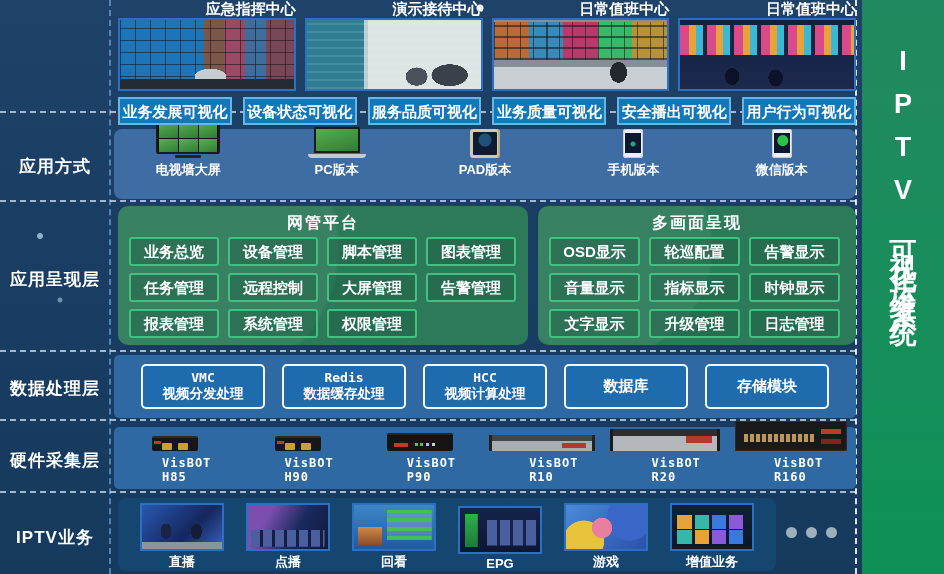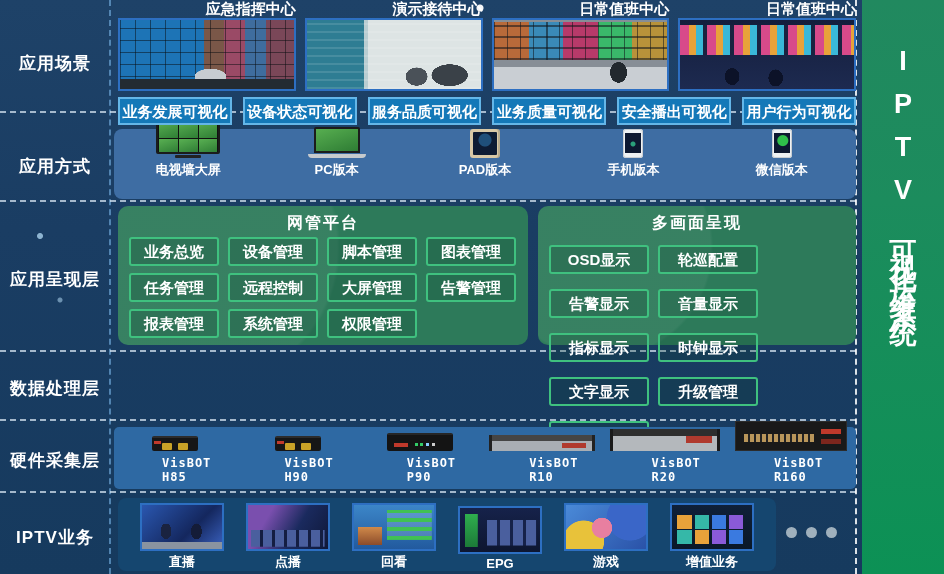--- a/index.html
+++ b/index.html
@@ -91,21 +91,21 @@
   
   .panel{ position:absolute; background:#2d7a5a; border-radius:10px; z-index:2;
     background-image:radial-gradient(circle at 20% 30%, rgba(255,255,255,.05) 0 40%, transparent 41%);}
   .panel-nms{ left:118px; top:206px; width:410px; height:139px;}
   .panel-mv{ left:538px; top:206px; width:318px; height:139px;}
   .panel-title{ text-align:center; font-size:16px; font-weight:bold; letter-spacing:2px; padding-top:7px; height:29px;}
   .btn-grid{ display:flex; flex-wrap:wrap; gap:7px 9px; padding:2px 11px;}
   .gbtn{ height:29px; line-height:26px; text-align:center; font-size:15px; font-weight:bold;
     border:2px solid #3fc17f; border-radius:3px; background:rgba(14,66,44,.22); cursor:pointer;}
   .panel-nms .gbtn{ width:90px; }
-  .panel-mv .gbtn{ width:100px;margin-top:8px; }
+  .panel-mv .gbtn{ width:91px; }
   
   .data-panel{ position:absolute; left:114px; top:355px; width:742px; height:63px;
     background:#2e69a3; border-radius:5px; display:flex; align-items:center;
     justify-content:space-evenly; padding:0 10px; z-index:2;}
   .dmod{ width:124px; height:45px; border:2px solid #f2f6fa; border-radius:5px; background:#1e6cae;
     display:flex; flex-direction:column; align-items:center; justify-content:center; line-height:1.25;}
   .dmod .m1{ font-size:13px; font-weight:bold; font-family:"DejaVu Sans Mono",monospace;}
   .dmod .m2{ font-size:13.5px; font-weight:bold;}
   .dmod .ms{ font-size:15px; font-weight:bold;}
   
@@ -188,21 +188,20 @@
 <div class="stage">
 
   <div class="vline left"></div>
   <div class="hline" style="top:111px"></div>
   <div class="hline" style="top:200px"></div>
   <div class="hline" style="top:350px"></div>
   <div class="hline" style="top:419px"></div>
   <div class="hline" style="top:491px"></div>
   <div class="vline right"></div>
 
-  <div class="side-label" style="top:52px">应用场景</div>
   <div class="side-label" style="top:155px">应用方式</div>
   <div class="side-label" style="top:268px">应用呈现层</div>
   <div class="side-label" style="top:377px">数据处理层</div>
   <div class="side-label" style="top:526px">IPTV业务</div>
   <div class="side-label" style="top:449px">硬件采集层</div>
 
   <div class="scenes-row">
     <div class="scene-cell">
       <div class="scene-title">应急指挥中心</div>
       <div class="scene-img sc-emergency"></div>
@@ -299,20 +298,40 @@
       <div class="gbtn">告警显示</div>
       <div class="gbtn">音量显示</div>
       <div class="gbtn">指标显示</div>
       <div class="gbtn">时钟显示</div>
       <div class="gbtn">文字显示</div>
       <div class="gbtn">升级管理</div>
       <div class="gbtn">日志管理</div>
     </div>
   </div>
 
+  <div class="data-panel">
+    <div class="dmod">
+      <span class="m1">VMC</span>
+      <span class="m2">视频分发处理</span>
+    </div>
+    <div class="dmod">
+      <span class="m1">Redis</span>
+      <span class="m2">数据缓存处理</span>
+    </div>
+    <div class="dmod">
+      <span class="m1">HCC</span>
+      <span class="m2">视频计算处理</span>
+    </div>
+    <div class="dmod">
+      <span class="ms">数据库</span>
+    </div>
+    <div class="dmod">
+      <span class="ms">存储模块</span>
+    </div>
+  </div>
 
   <div class="hw-panel">
     <div class="hw-item">
       <div class="dev dev-h85"></div>
       <div class="hw-label">VisBOT H85</div>
     </div>
     <div class="hw-item">
       <div class="dev dev-h90"></div>
       <div class="hw-label">VisBOT H90</div>
     </div>

